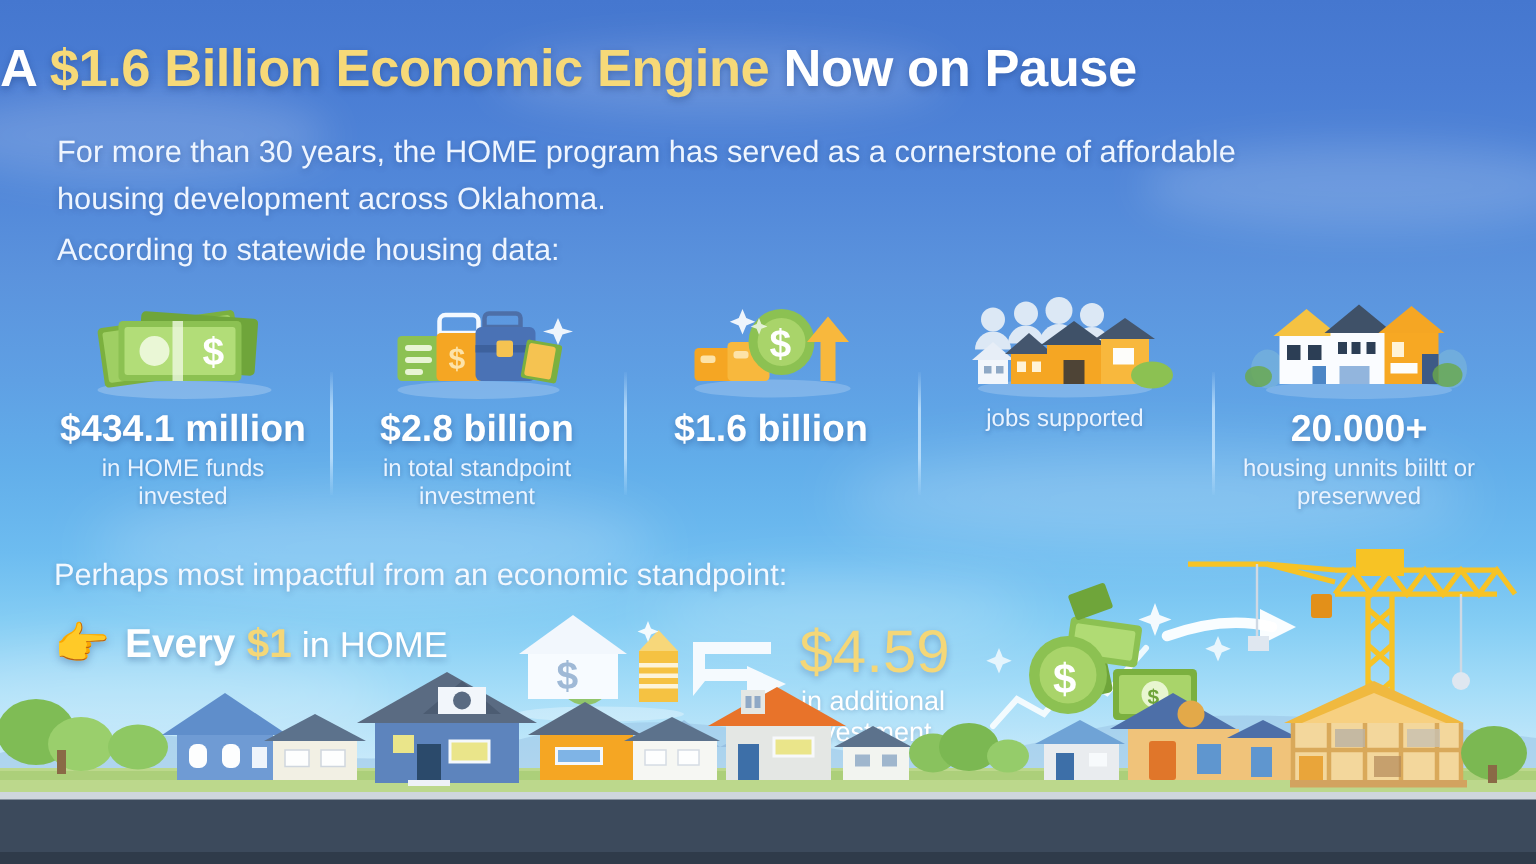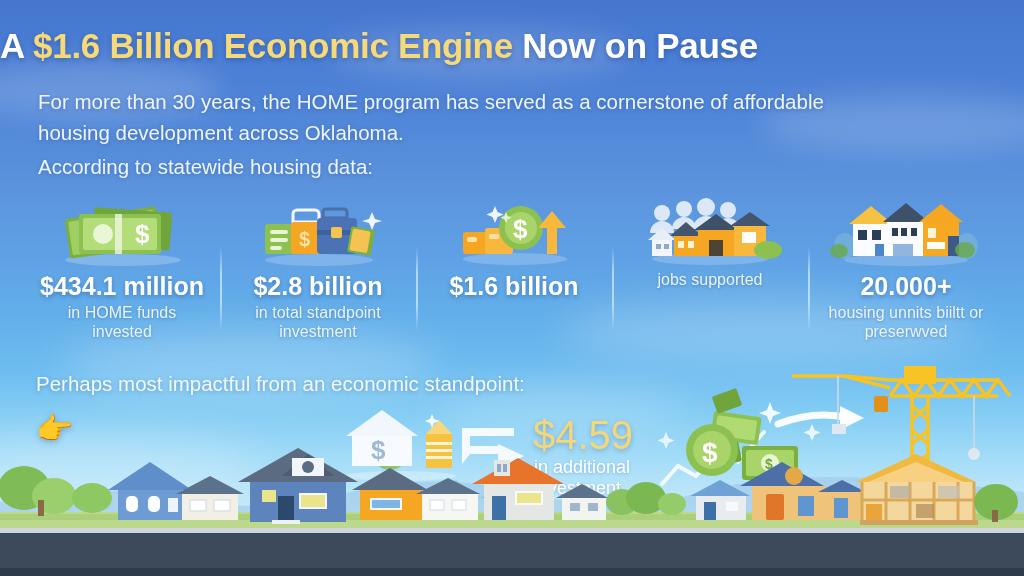--- a/index.html
+++ b/index.html
@@ -270,20 +270,21 @@
       </div>
       <div class="stat-value">20.000+</div>
       <div class="stat-label">housing unnits biiltt or preserwved</div>
     </div>
   </div>
 
   <div class="band-lead">Perhaps most impactful from an economic standpoint:</div>
 
   <div class="ratio-row">
     <span class="point-hand">👉</span>
+    <span class="every"><span>Every </span><span class="gold">$1</span><span class="thin"> in HOME</span></span>
   </div>
 
   <div class="abs" style="left:340px;top:404px;">
     <svg width="190" height="80" viewBox="0 0 190 80">
       <ellipse cx="60" cy="72" rx="56" ry="5" fill="#ffffff" opacity="0.3"></ellipse>
       <circle cx="50" cy="48" r="18" fill="#8cc152" opacity="0.85"></circle>
       <text x="42" y="56" font-family="'Liberation Sans',sans-serif" font-size="20" font-weight="bold" fill="#ffffff">$</text>
       <path d="M6 32 l36 -26 36 26 z" fill="#f2f7fd"></path>
       <rect x="12" y="32" width="60" height="30" fill="#f7fbff"></rect>
       <text x="31" y="55" font-family="'Liberation Sans',sans-serif" font-size="26" font-weight="bold" fill="#9fb9d6">$</text>

